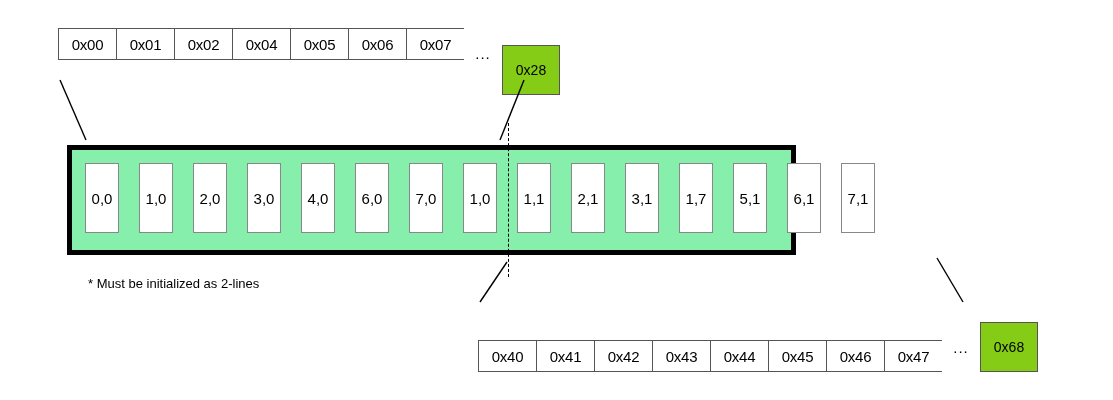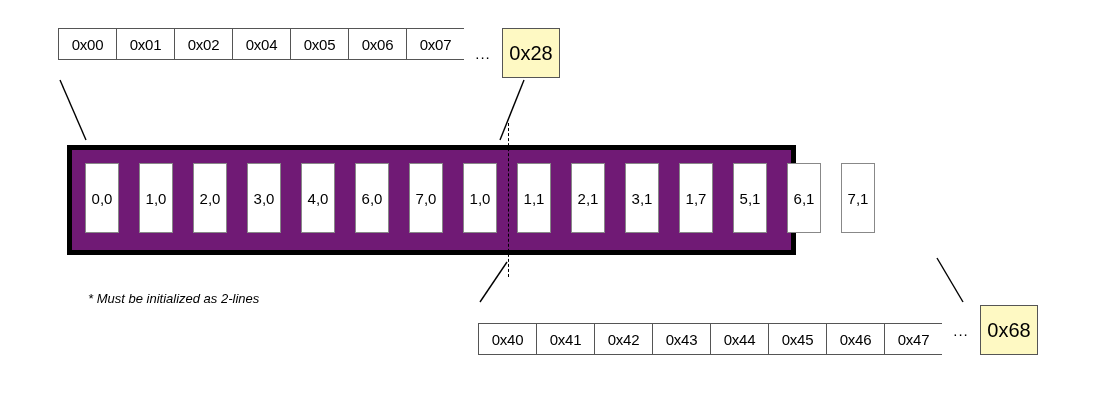--- a/index.html
+++ b/index.html
@@ -54,37 +54,38 @@
     color: #000000;
   }
   .addr-tail {
     width: 58px;
     height: 50px;
     box-sizing: border-box;
     border: 1px solid #555555;
     display: flex;
     align-items: center;
     justify-content: center;
-    font-size: 20px;
-    background: #fef9c3;
+    font-size: 14px;
+    background: #84cc16;
+    margin-top: 17px;
   }
 
   #top-row   { left: 58px;  top: 28px; }
   #bottom-row{ left: 478px; top: 305px; align-items: flex-end; }
 
   
   #cacheline {
     position: absolute;
     left: 67px;
     top: 145px;
     width: 729px;
     height: 110px;
     box-sizing: border-box;
     border: 5px solid #000000;
-    background: #701a75;
+    background: #86efac;
   }
   #cacheline-inner {
     position: absolute;
     left: 13px;
     top: 13px;
     display: flex;
     gap: 20px;
   }
   .word-cell {
     width: 34px;
@@ -117,24 +118,23 @@
     width: 1113px;
     height: 400px;
     pointer-events: none;
   }
   #leaders line { stroke: #000000; stroke-width: 1.4; }
 
   
   #note {
     position: absolute;
     left: 88px;
-    top: 291px;
+    top: 276px;
     font-size: 13px;
     white-space: nowrap;
-    font-style: italic;
   }
 </style>
 </head>
 <body>
 
 <div id="canvas">
 
   <div class="addr-row" id="top-row">
     <div class="addr-cell">0x00</div>
     <div class="addr-cell">0x01</div>

